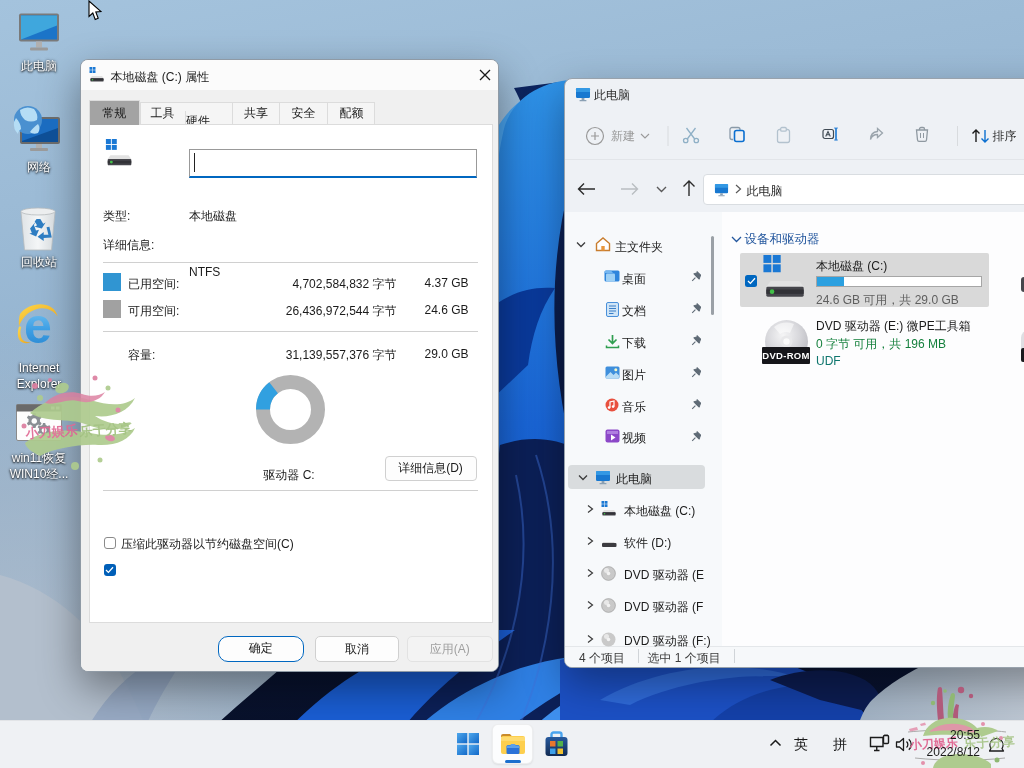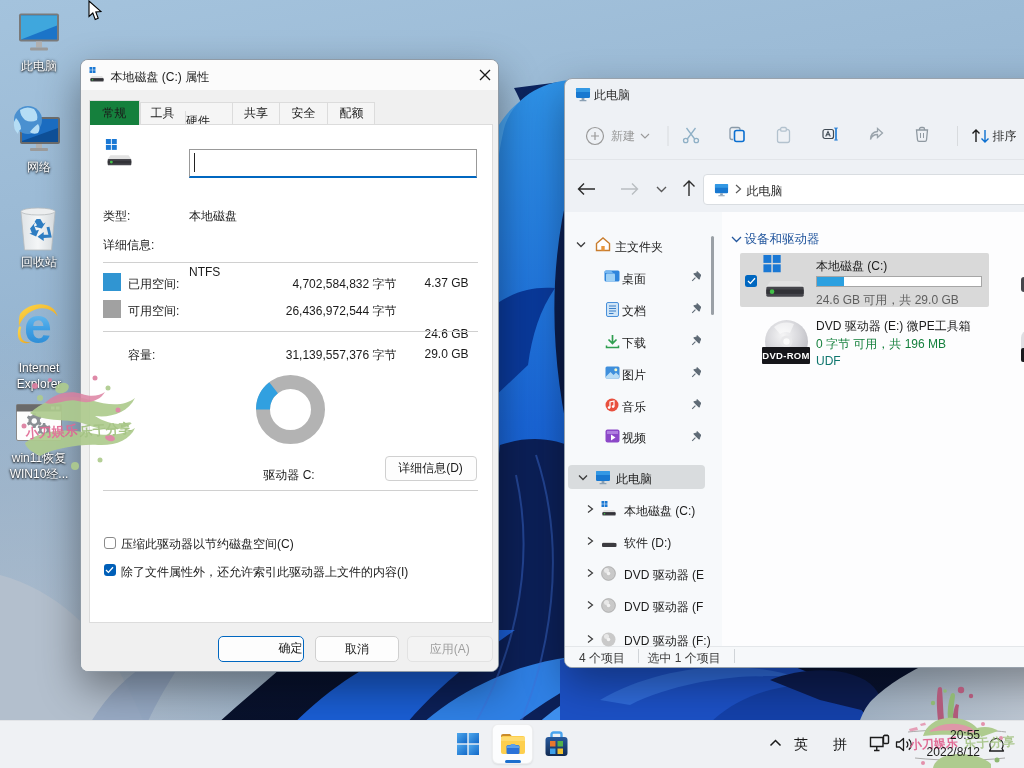--- a/index.html
+++ b/index.html
@@ -94,61 +94,60 @@
       </svg>
 
   <div class="abs" style="left:59.5px;top:42px;width:235px;height:22.5px;background:#f5f5f5;border:1px solid #dcdcdc;box-sizing:border-box;"></div>
   <div class="abs" style="left:59.5px;top:42px;width:45px;height:22.5px;text-align:center;line-height:22px;">工具</div>
   <div class="abs" style="left:104.5px;top:51px;width:47px;height:22.5px;line-height:22px;border-left:1px solid #dcdcdc;box-sizing:border-box;font-family:Liberation Mono, monospace;">硬件</div>
   <div class="abs" style="left:151.5px;top:42px;width:47px;height:22.5px;text-align:center;line-height:22px;border-left:1px solid #dcdcdc;box-sizing:border-box;">共享</div>
   <div class="abs" style="left:198.5px;top:42px;width:48px;height:22.5px;text-align:center;line-height:22px;border-left:1px solid #dcdcdc;box-sizing:border-box;">安全</div>
   <div class="abs" style="left:246.5px;top:42px;width:48px;height:22.5px;text-align:center;line-height:22px;border-left:1px solid #dcdcdc;box-sizing:border-box;">配额</div>
 
   <div class="abs" style="left:8px;top:64px;width:404px;height:499px;background:#ffffff;border:1px solid #dcdcdc;box-sizing:border-box;"></div>
-  <div class="abs" style="left:8px;top:39.5px;width:51.5px;height:25.5px;background:#15803d;border:1px solid #dcdcdc;border-bottom:none;box-sizing:border-box;text-align:center;line-height:24px;">常规</div>
+  <div class="abs" style="left:8px;top:39.5px;width:51.5px;height:25.5px;background:#a3a3a3;border:1px solid #dcdcdc;border-bottom:none;box-sizing:border-box;text-align:center;line-height:24px;">常规</div>
 
   <svg class="abs" style="left:24.5px;top:79px" width="29" height="29" viewBox="0 0 32 32">
         <use href="#drv32"></use>
       </svg>
   <div class="abs" style="left:108.5px;top:88.5px;width:287.5px;height:29px;background:#fff;border:1px solid #999;border-bottom:2px solid #0067c0;box-sizing:border-box;"></div>
   <div class="abs" style="left:113px;top:93px;width:1px;height:19px;background:#222;"></div>
   <div class="abs" style="left:22.5px;top:147.5px;">类型:</div>
   <div class="abs" style="left:108.5px;top:147.5px;">本地磁盘</div>
   <div class="abs" style="left:22.5px;top:177px;">详细信息:</div>
   <div class="abs" style="left:108.5px;top:177px;margin-top:28px;">NTFS</div>
   <div class="abs" style="left:22.5px;top:202px;width:375px;height:1px;background:#d0d0d0;"></div>
   <div class="abs" style="left:22.5px;top:213px;width:18px;height:18px;background:#3095d2;"></div>
   <div class="abs" style="left:47.5px;top:216px;">已用空间:</div>
   <div class="abs" style="left:150px;top:216px;width:166px;text-align:right;">4,702,584,832 字节</div>
   <div class="abs" style="left:320px;top:216px;width:68px;text-align:right;">4.37 GB</div>
   <div class="abs" style="left:22.5px;top:240px;width:18px;height:18px;background:#a1a1a1;"></div>
   <div class="abs" style="left:47.5px;top:243px;">可用空间:</div>
   <div class="abs" style="left:150px;top:243px;width:166px;text-align:right;">26,436,972,544 字节</div>
-  <div class="abs" style="left:320px;top:243px;width:68px;text-align:right;margin-top:24px;">24.6 GB</div>
+  <div class="abs" style="left:320px;top:243px;width:68px;text-align:right;">24.6 GB</div>
   <div class="abs" style="left:22.5px;top:271px;width:375px;height:1px;background:#d0d0d0;"></div>
   <div class="abs" style="left:47.5px;top:287px;">容量:</div>
   <div class="abs" style="left:150px;top:287px;width:166px;text-align:right;">31,139,557,376 字节</div>
   <div class="abs" style="left:320px;top:287px;width:68px;text-align:right;">29.0 GB</div>
   <svg class="abs" style="left:175px;top:315px" width="69" height="69" viewBox="0 0 69 69">
     <circle cx="34.5" cy="34.5" r="27.5" fill="none" stroke="#b3b3b3" stroke-width="14"></circle>
     <path d="M7,34.5 A27.5,27.5 0 0 1 17.57,12.83" fill="none" stroke="#31a0e0" stroke-width="14"></path>
   </svg>
   <div class="abs" style="left:128.5px;top:407px;width:160px;text-align:center;">驱动器 C:</div>
   <div class="abs" style="left:304px;top:396px;width:92px;height:25px;background:#fdfdfd;border:1px solid #d0d0d0;border-radius:4px;box-sizing:border-box;text-align:center;line-height:23px;">详细信息(D)</div>
   <div class="abs" style="left:22.5px;top:429.5px;width:375px;height:1px;background:#d0d0d0;"></div>
   <div class="abs" style="left:23px;top:476.5px;width:12px;height:12px;background:#fff;border:1px solid #8a8a8a;border-radius:3px;box-sizing:border-box;"></div>
   <div class="abs" style="left:40.5px;top:476px;">压缩此驱动器以节约磁盘空间(C)</div>
   <div class="abs" style="left:23px;top:504px;width:12px;height:12px;background:#005fb8;border-radius:3px;"></div>
   <svg class="abs" style="left:24.5px;top:506px" width="9" height="8" viewBox="0 0 9 8">
         <path d="M1,4 L3.4,6.4 L8,1.2" stroke="#fff" stroke-width="1.3" fill="none"></path>
       </svg>
-  <div class="abs" style="left:40.5px;top:503.5px;">除了文件属性外，还允许索引此驱动器上文件的内容(I)</div>
 
   <div class="abs" style="left:0;top:563px;width:419px;height:50px;background:#f0f0f0;"></div>
-  <div class="abs" style="left:137.5px;top:576px;width:85.5px;height:26px;background:#fdfdfd;border:1.5px solid #0067c0;border-radius:5px;box-sizing:border-box;text-align:right;line-height:23px;">确定</div>
+  <div class="abs" style="left:137.5px;top:576px;width:85.5px;height:26px;background:#fdfdfd;border:1.5px solid #0067c0;border-radius:10px;box-sizing:border-box;text-align:center;line-height:23px;">确定</div>
   <div class="abs" style="left:234.5px;top:576px;width:84px;height:26px;background:#fdfdfd;border:1px solid #d0d0d0;border-radius:5px;box-sizing:border-box;text-align:center;line-height:24px;">取消</div>
   <div class="abs" style="left:326.5px;top:576px;width:85.5px;height:26px;background:#f3f3f3;border:1px solid #e2e2e2;border-radius:5px;box-sizing:border-box;text-align:center;line-height:24px;color:#9f9f9f;">应用(A)</div>
 </div>
 
 <div class="abs" style="left:563.5px;top:78px;width:600px;height:590px;background:#eef1f5;border:1px solid #98a2ac;border-radius:8px;box-shadow:0 16px 40px rgba(0,0,0,0.35);box-sizing:border-box;overflow:hidden;font-size:12px;color:#1b1b1b;">
   
   <svg class="abs" style="left:10px;top:7px" width="16" height="16" viewBox="0 0 16 16">
     <rect x="1" y="2" width="14" height="10" rx="1.2" fill="#1878d0"></rect>
     <path d="M1,2 h14 v4 h-14 z" fill="#3ba0e8" opacity="0.8"></path>
     <rect x="6.6" y="12" width="2.8" height="2" fill="#8aa0b4"></rect>

